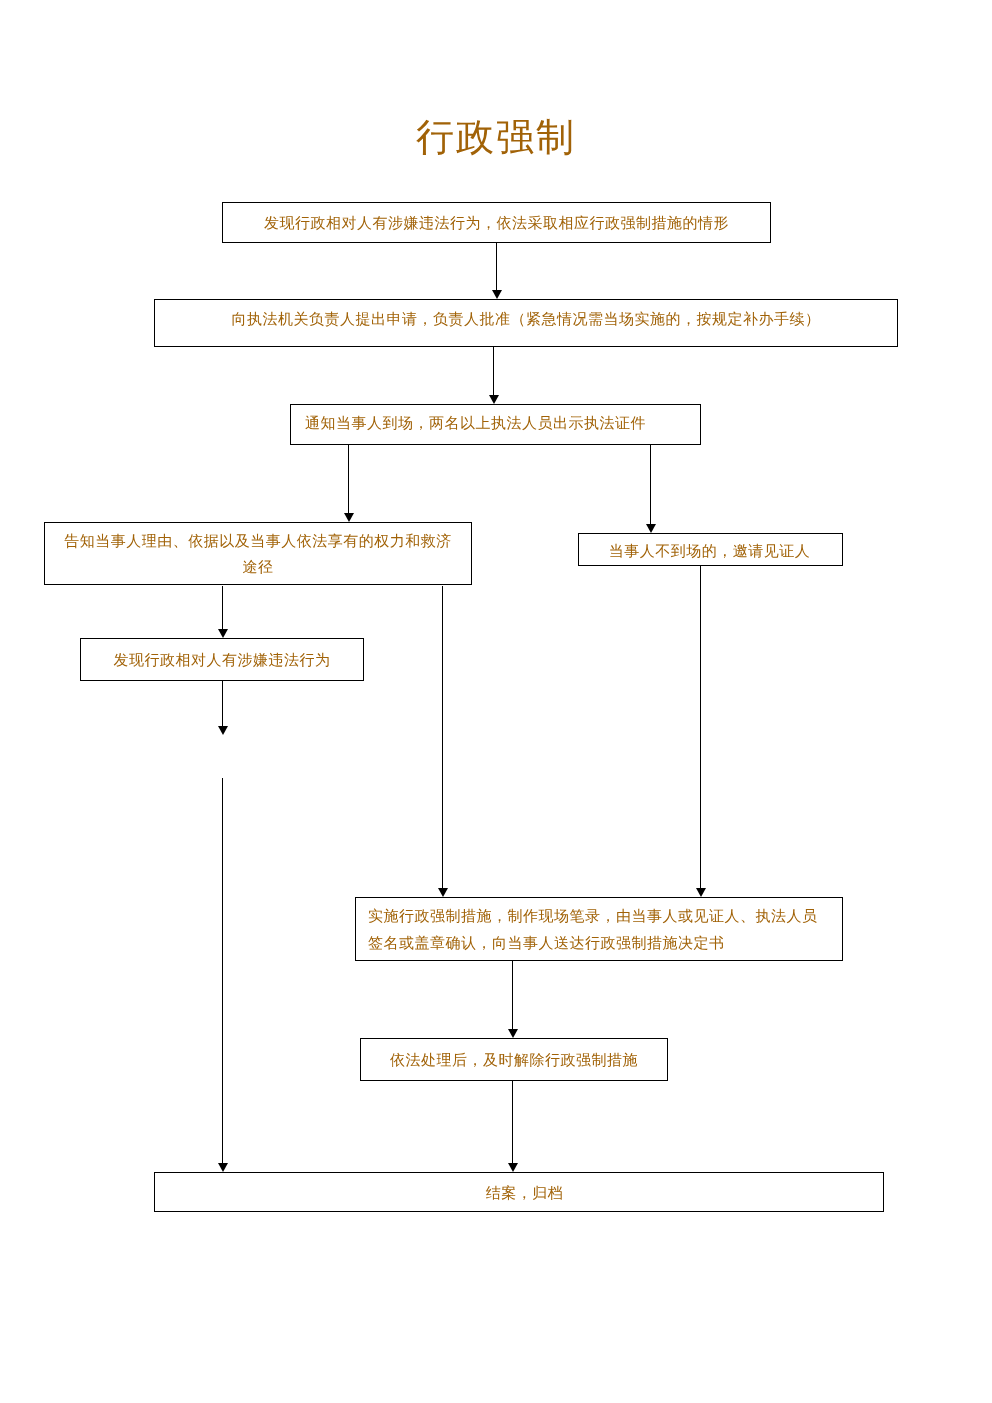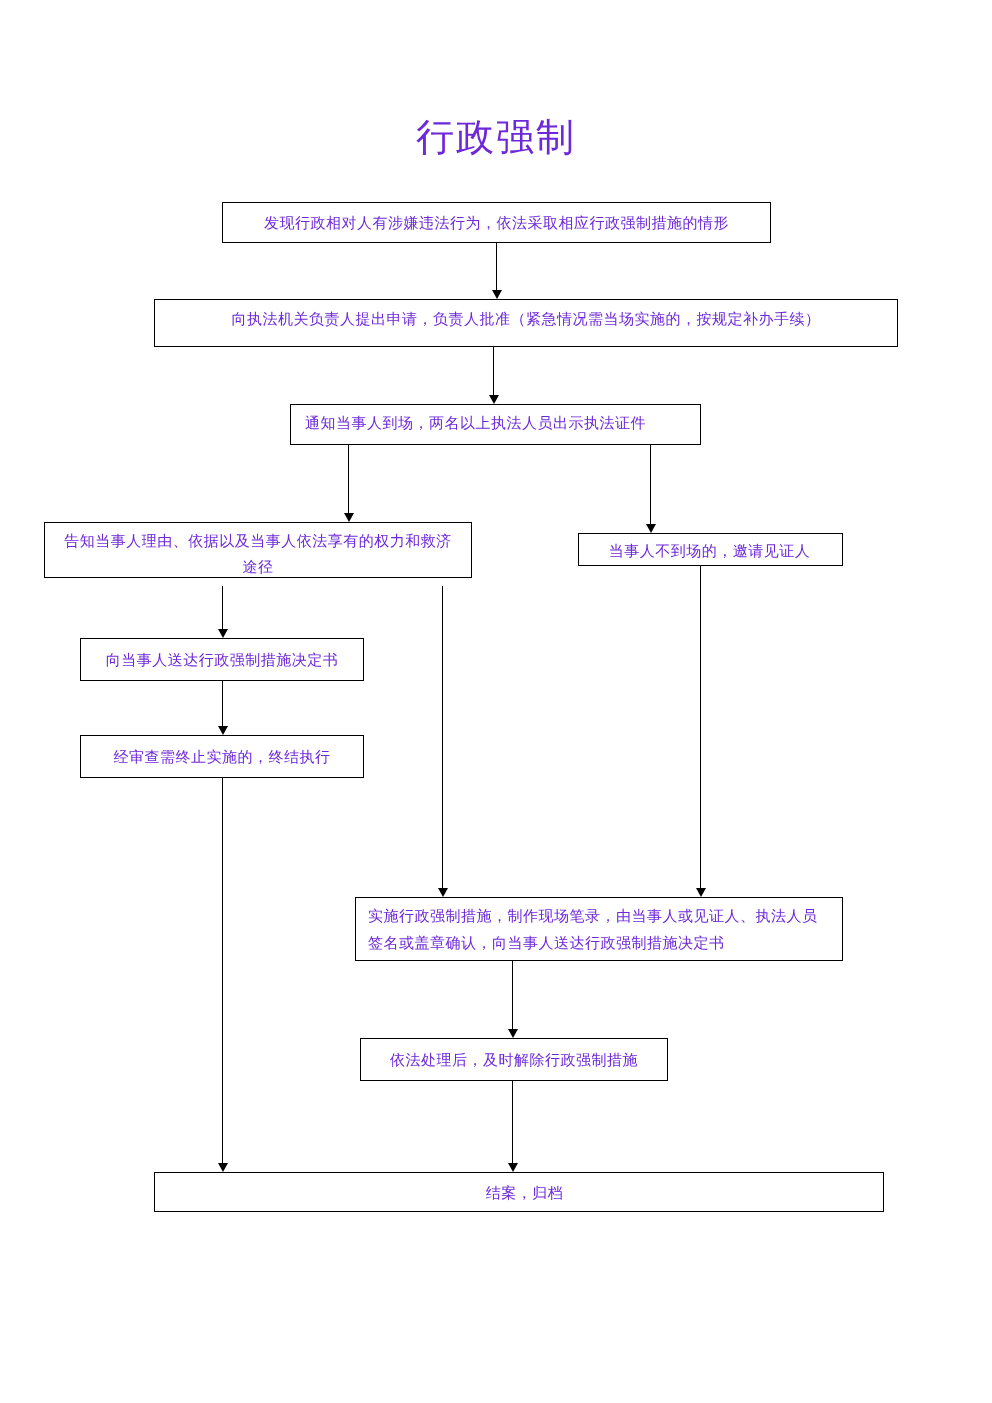--- a/index.html
+++ b/index.html
@@ -1,21 +1,21 @@
 <!DOCTYPE html>
 <html><head>
 <meta charset="utf-8">
 <style>
   html,body{margin:0;padding:0;background:#ffffff;}
   #page{
     position:relative;
     width:992px;height:1403px;
     background:#ffffff;
     font-family:"Liberation Serif","DejaVu Serif",serif;
-    color:#6d28d9;
+    color:#a16207;
     overflow:hidden;
   }
   #doc-title{
     position:absolute;
     left:0;top:112px;width:992px;
     text-align:center;
     font-size:38px;
     letter-spacing:2px;
     white-space:nowrap;
   }
@@ -46,27 +46,26 @@
 <div id="page">
 
   <div id="doc-title">行政强制</div>
 
   <div class="node c" style="left:222px;top:202px;width:549px;height:41px;padding:7px 4px 0 4px;">发现行政相对人有涉嫌违法行为，依法采取相应行政强制措施的情形</div>
 
   <div class="node c" style="left:154px;top:299px;width:744px;height:48px;padding:6px 25px 0 25px;">向执法机关负责人提出申请，负责人批准（紧急情况需当场实施的，按规定补办手续）</div>
 
   <div class="node l" style="left:290px;top:404px;width:411px;height:41px;padding:5px 14px 0 14px;">通知当事人到场，两名以上执法人员出示执法证件</div>
 
-  <div class="node c" style="left:44px;top:522px;width:428px;height:56px;padding:5px 15px 0 15px;">告知当事人理由、依据以及当事人依法享有的权力和救济途径</div>
+  <div class="node c" style="left:44px;top:522px;width:428px;height:63px;padding:5px 15px 0 15px;">告知当事人理由、依据以及当事人依法享有的权力和救济途径</div>
 
   <div class="node c" style="left:578px;top:533px;width:265px;height:33px;padding:4px 6px 0 4px;">当事人不到场的，邀请见证人</div>
 
-  <div class="node c" style="left:80px;top:638px;width:284px;height:43px;padding:8px 4px 0 4px;">向当事人送达行政强制措施决定书</div>
+  <div class="node c" style="left:80px;top:638px;width:284px;height:43px;padding:8px 4px 0 4px;">发现行政相对人有涉嫌违法行为</div>
 
-  <div class="node c" style="left:80px;top:735px;width:284px;height:43px;padding:8px 4px 0 4px;">经审查需终止实施的，终结执行</div>
 
   <div class="node c" style="left:360px;top:1038px;width:308px;height:43px;padding:8px 8px 0 8px;">依法处理后，及时解除行政强制措施</div>
 
   <div class="node l" style="left:355px;top:897px;width:488px;height:64px;padding:5px 12px 0 12px;line-height:27px;">实施行政强制措施，制作现场笔录，由当事人或见证人、执法人员签名或盖章确认，向当事人送达行政强制措施决定书</div>
 
   <div class="node c" style="left:154px;top:1172px;width:730px;height:40px;padding:7px 4px 0 15px;">结案，归档</div>
 
   <div class="vline" style="left:496px;top:243px;height:49px;"></div>
   <div class="arrow" style="left:492px;top:290px;"></div>
 

